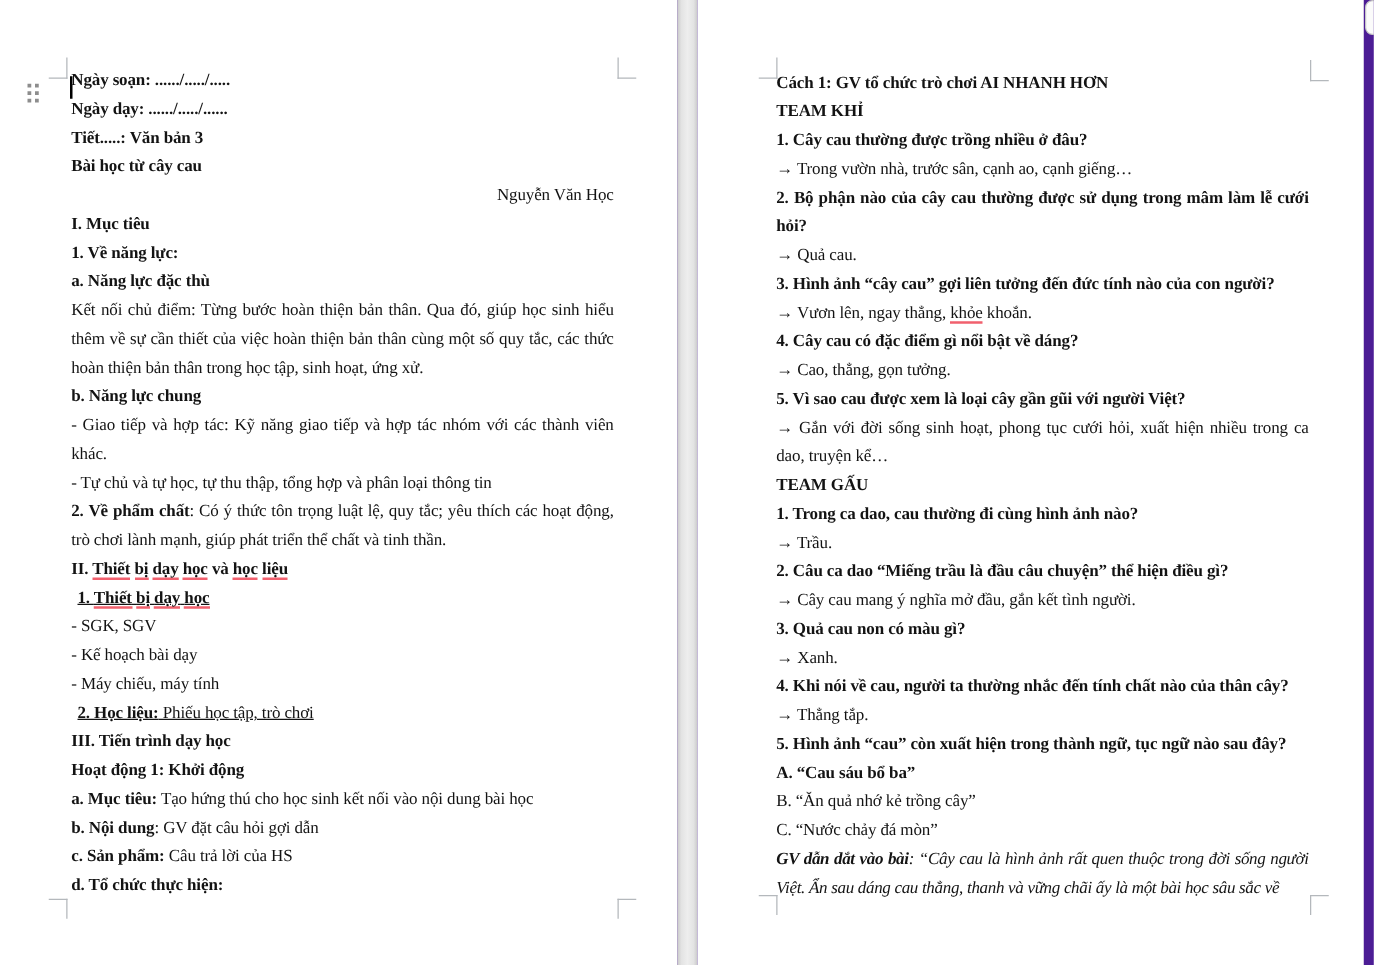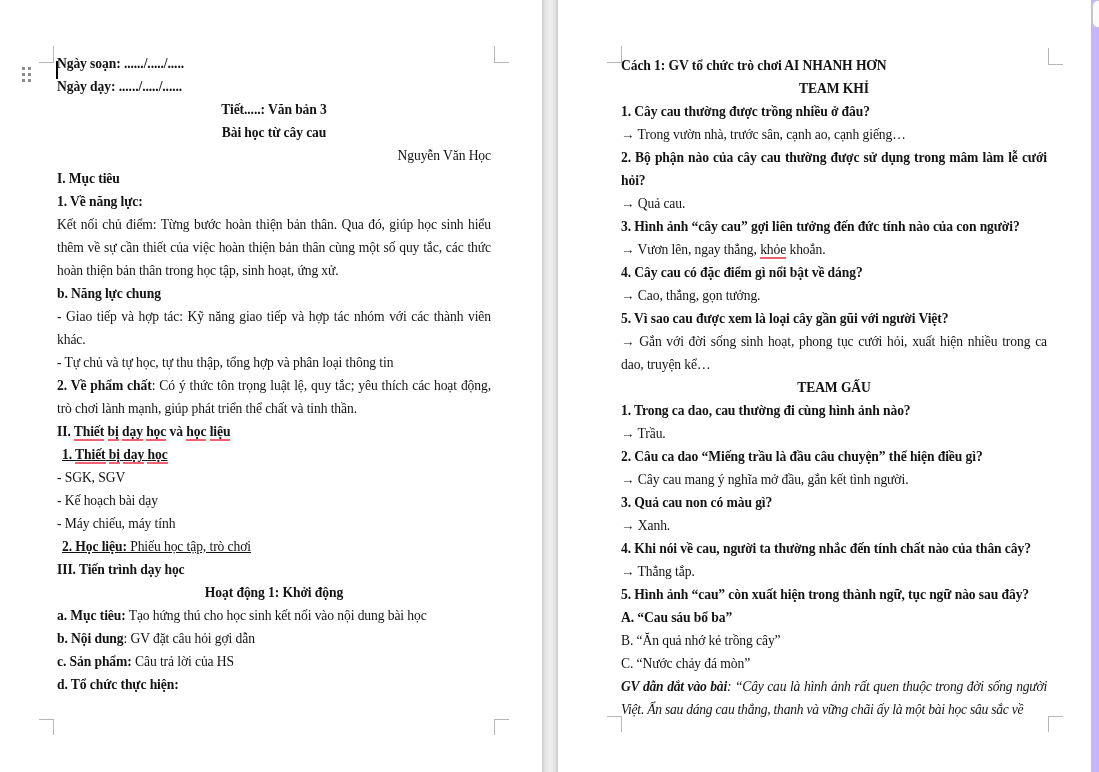--- a/index.html
+++ b/index.html
@@ -1,32 +1,32 @@
 <!DOCTYPE html>
 <html><head>
 <meta charset="utf-8">
 <style>
   html,body{margin:0;padding:0;background:#ffffff;}
   body{width:1099px;height:772px;position:relative;overflow:hidden;
        font-family:"Liberation Serif","DejaVu Serif",serif;}
-  .canvas{position:absolute;inset:0;width:1099px;height:772px;overflow:hidden;background:#c4b5fd;}
+  .canvas{position:absolute;inset:0;width:1099px;height:772px;overflow:hidden;background:#4c1d95;}
 
   .page{position:absolute;top:0;height:772px;background:#ffffff;}
   .page-left{left:0;width:542px;}
   .page-right{left:558px;width:533px;}
 
   .divider{position:absolute;left:542px;top:0;width:16px;height:772px;
            background:linear-gradient(to right,#c9c9c9 0px,#e3e3e3 3px,#eeeeee 8px,#e3e3e3 13px,#c9c9c9 16px);}
 
   .content{position:absolute;}
   .content-left{left:57px;top:52px;width:434px;}
   .content-right{left:63px;top:54px;width:426px;}
 
   .para{font-size:13.6px;line-height:23px;color:#131313;letter-spacing:-0.1px;}
-  .a-l{text-align:left}.a-c{text-align:center}.a-r{text-align:right}.a-j{text-align:justify}
+  .a-l{text-align:left}.a-c{}.a-r{text-align:right}.a-j{text-align:justify}
   .ind{padding-left:5px;text-decoration:underline;}
   .tight{letter-spacing:-0.25px;}
   .b{font-weight:bold}
   .i{font-style:italic}
   .u-red{border-bottom:2.5px solid #f1606e;padding-bottom:0px;text-align:center;}
 
   
   .crop{position:absolute;}
   .crop.tl{width:14px;height:16px;border-right:1px solid #b4b8bc;border-bottom:1px solid #b4b8bc;}
   .crop.tr{width:14px;height:16px;border-left:1px solid #b4b8bc;border-bottom:1px solid #b4b8bc;}
@@ -77,20 +77,21 @@
     <div class="caret"></div>
 
     <div class="content content-left">
         <div class="para a-l"><span class="run b">Ngày soạn: ....../...../.....</span></div>
         <div class="para a-l"><span class="run b">Ngày dạy: ....../...../......</span></div>
         <div class="para a-c"><span class="run b">Tiết.....: Văn bản 3</span></div>
         <div class="para a-c"><span class="run b">Bài học từ cây cau</span></div>
         <div class="para a-r"><span class="run">Nguyễn Văn Học</span></div>
         <div class="para a-l"><span class="run b">I. Mục tiêu</span></div>
         <div class="para a-l"><span class="run b">1. Về năng lực:</span></div>
+        <div class="para a-l"><span class="run b">a. Năng lực đặc thù</span></div>
         <div class="para a-j"><span class="run">Kết nối chủ điểm: Từng bước hoàn thiện bản thân. Qua đó, giúp học sinh hiểu thêm về sự cần thiết của việc hoàn thiện bản thân cùng một số quy tắc, các thức hoàn thiện bản thân trong học tập, sinh hoạt, ứng xử.</span></div>
         <div class="para a-l"><span class="run b">b. Năng lực chung</span></div>
         <div class="para a-j"><span class="run">- Giao tiếp và hợp tác: Kỹ năng giao tiếp và hợp tác nhóm với các thành viên khác.</span></div>
         <div class="para a-l"><span class="run">- Tự chủ và tự học, tự thu thập, tổng hợp và phân loại thông tin</span></div>
         <div class="para a-j"><span class="run b">2. Về phẩm chất</span><span class="run">: Có ý thức tôn trọng luật lệ, quy tắc; yêu thích các hoạt động, trò chơi lành mạnh, giúp phát triển thể chất và tinh thần.</span></div>
         <div class="para a-l"><span class="run b">II. </span><span class="run b u-red">Thiết</span><span class="run b"> </span><span class="run b u-red">bị</span><span class="run b"> </span><span class="run b u-red">dạy</span><span class="run b"> </span><span class="run b u-red">học</span><span class="run b"> và </span><span class="run b u-red">học</span><span class="run b"> </span><span class="run b u-red">liệu</span></div>
         <div class="para a-l ind"><span class="run b">1. </span><span class="run b u-red">Thiết</span><span class="run b"> </span><span class="run b u-red">bị</span><span class="run b"> </span><span class="run b u-red">dạy</span><span class="run b"> </span><span class="run b u-red">học</span></div>
         <div class="para a-l"><span class="run">- SGK, SGV</span></div>
         <div class="para a-l"><span class="run">- Kế hoạch bài dạy</span></div>
         <div class="para a-l"><span class="run">- Máy chiếu, máy tính</span></div>

